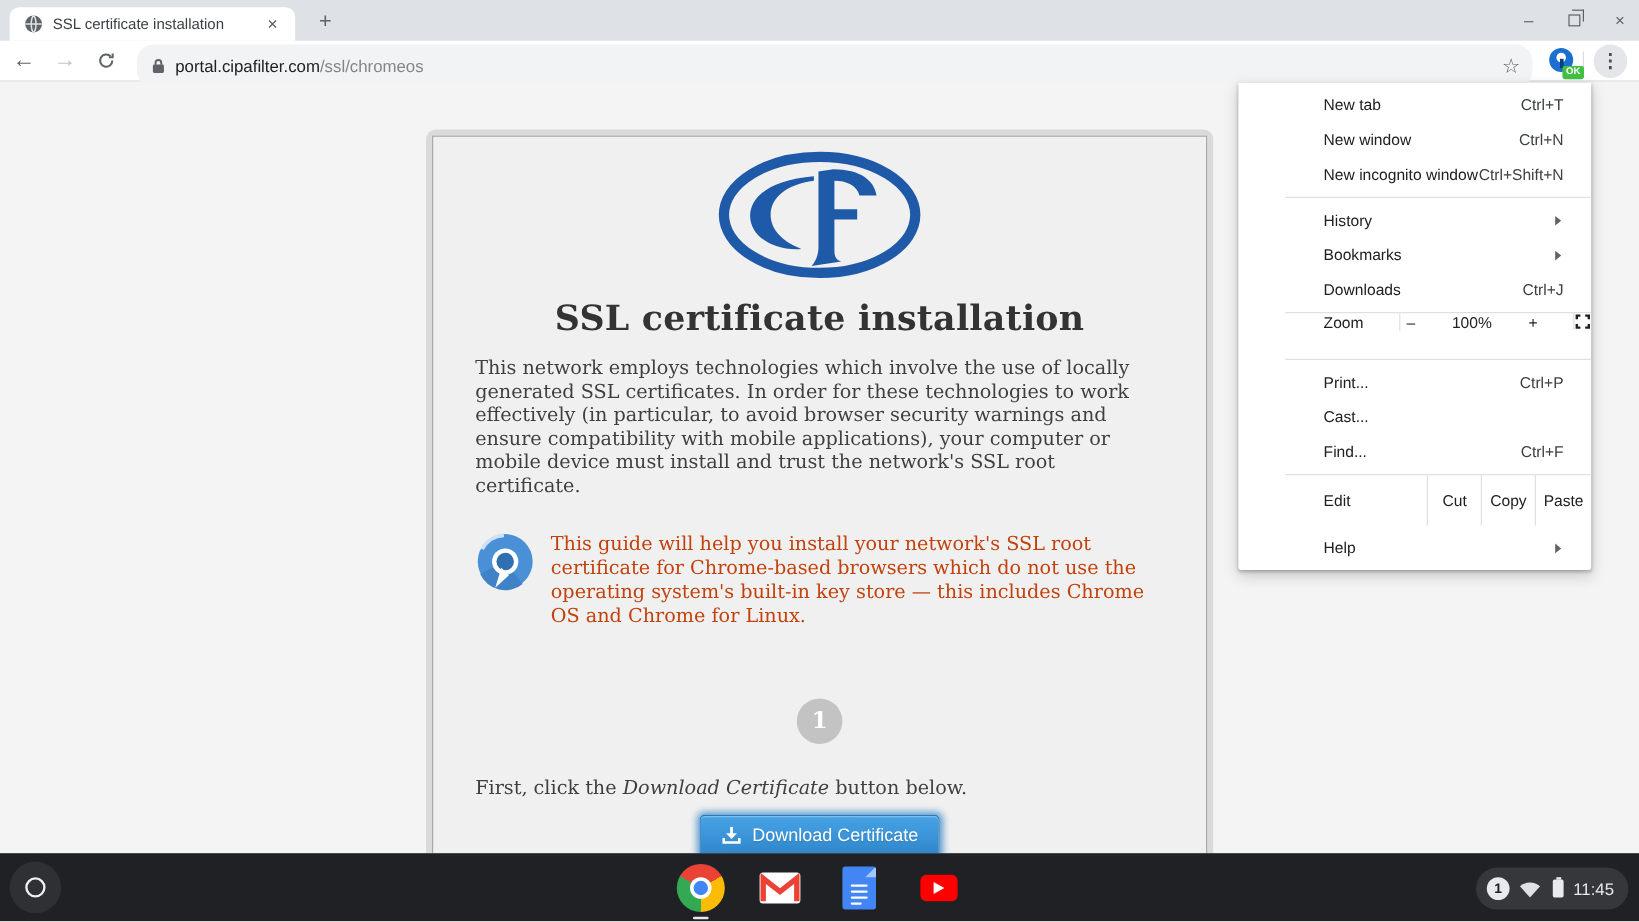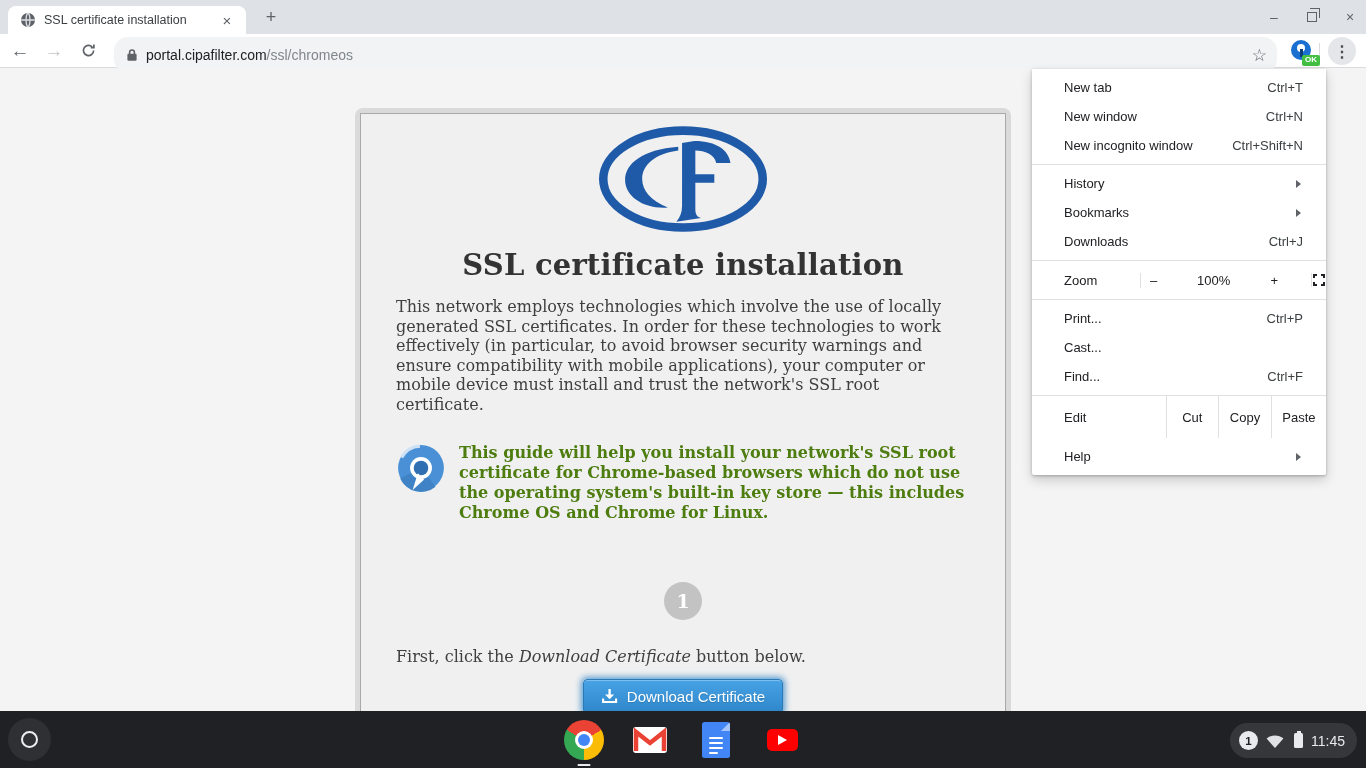--- a/index.html
+++ b/index.html
@@ -48,44 +48,44 @@
   
   .content { position:absolute; left:0; top:69px; width:1366px; height:642px; background:#f4f4f4; overflow:hidden; }
   .card-outer { position:absolute; left:355px; top:39px; width:656px; height:640px; background:#dadada; border-radius:8px; padding:5px; }
   .card { width:100%; height:100%; background:#f0f0f0; border:1px solid #a9a9a9; padding:10px 35px 0 35px;
           font-family:"DejaVu Serif", serif; color:#444; }
   .logo-wrap { text-align:center; }
   .page-h1 { text-align:center; font-size:29px; font-weight:bold; color:#333; margin-top:8px; letter-spacing:.2px; }
   .intro { font-size:16px; line-height:19.5px; margin-top:15px; color:#3f3f3f; }
   .guide { display:flex; margin-top:29px; gap:13px; }
   .guide-icon { flex:none; width:50px; height:50px; }
-  .guide-text { font-size:16px; line-height:20px; font-weight:bold; color:#4d7c0f; }
+  .guide-text { font-size:16px; line-height:20px; font-weight:normal; color:#c2410c; }
   .step-circle { width:38px; height:38px; border-radius:50%; background:#c3c3c3; color:#fff; font-weight:bold;
                  font-size:19px; display:flex; align-items:center; justify-content:center; margin:0 auto; }
   .step-1 { margin-top:59px; }
   .instruction { font-size:16px; margin-top:27px; color:#3f3f3f; }
   .btn-row { text-align:center; margin-top:13px; }
   .dl-btn { display:inline-flex; align-items:center; gap:9px; font-family:"Liberation Sans", sans-serif;
             font-size:15px; color:#fff; background:linear-gradient(#47a3e6,#2e86c9); border:1px solid #2b7ab8;
             border-radius:4px; padding:8px 17px; box-shadow:0 0 6px 2px rgba(47,134,201,.8), inset 0 1px 0 rgba(255,255,255,.3);
             text-shadow:0 1px 1px rgba(0,0,0,.15); }
 
   
   .chrome-menu { position:absolute; left:1032px; top:69px; width:294px; background:#ffffff; z-index:60;
                  box-shadow:0 1px 3px rgba(0,0,0,.24), 0 5px 12px rgba(0,0,0,.18); border-radius:0 0 2px 2px;
-                 font-size:13px; color:#202124; }
+                 font-size:13px; color:#202124;padding-left:39px; }
   .menu-group { padding:4px 0; }
   .menu-group + .menu-group, .menu-row-special { border-top:1px solid #e0e0e0; }
   .menu-item { height:29px; display:flex; align-items:center; padding:0 23px 0 32px; }
   .menu-item .label { flex:1; }
   .menu-item .shortcut { color:#3c4043; }
   .menu-item.highlight { background:#d8dadd; }
   .submenu-arrow { width:0; height:0; border-left:5px solid #5f6368; border-top:4px solid transparent;
                    border-bottom:4px solid transparent; margin-right:2px; }
-  .zoom-row { display:flex; align-items:center; height:40px; border-top:1px solid #e0e0e0; border-bottom:1px solid #e0e0e0;gap:24px; }
+  .zoom-row { display:flex; align-items:flex-start; height:40px; border-top:1px solid #e0e0e0; border-bottom:1px solid #e0e0e0;gap:24px; }
   .zoom-label { width:102px; display:flex; align-items:center; padding-left:32px; }
   .zoom-cell { display:flex; align-items:center; justify-content:center; border-left:1px solid #e0e0e0; }
   .zoom-minus, .zoom-plus { width:34px; border-left:none; }
   .zoom-minus { border-left:1px solid #e0e0e0; }
   .zoom-level { width:64px; border-left:none; }
   .zoom-full { flex:1; }
   .edit-row { display:flex; align-items:stretch; height:43px; border-top:1px solid #e0e0e0; }
   .edit-label { width:150px; display:flex; align-items:center; padding-left:32px; }
   .edit-cell { width:61px; display:flex; align-items:center; justify-content:center; border-left:1px solid #e0e0e0; }
   .edit-cell.last { width:64px; }

